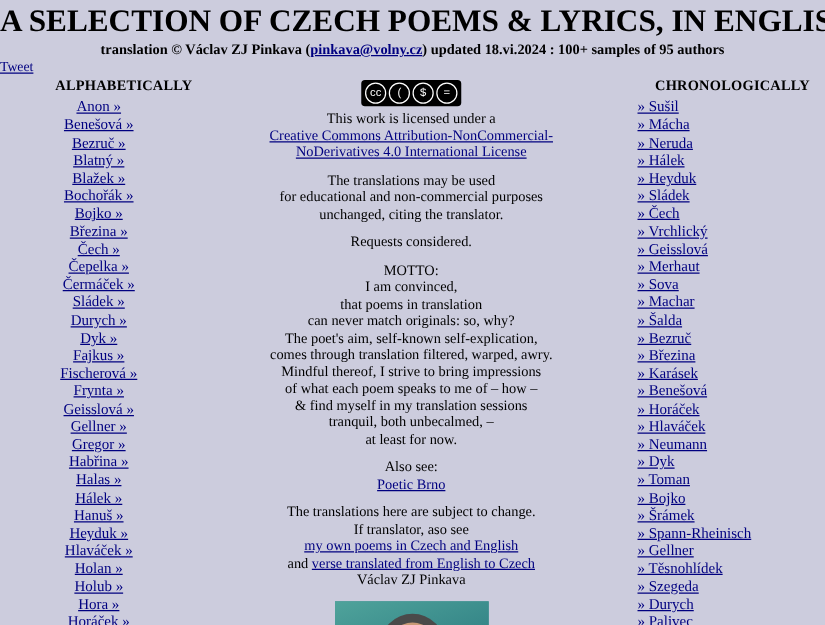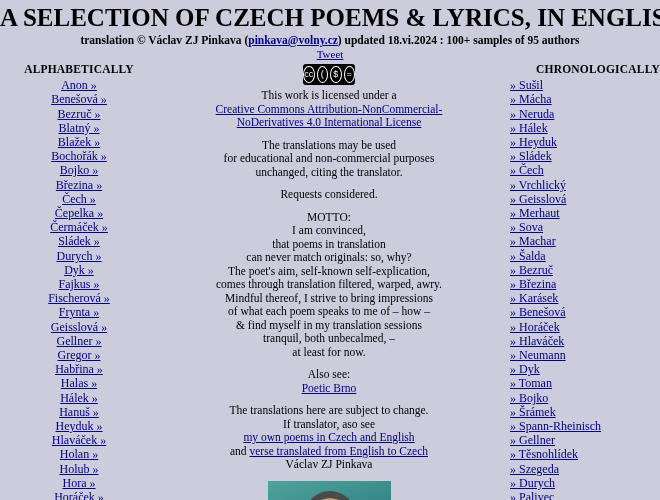--- a/index.html
+++ b/index.html
@@ -28,21 +28,21 @@
     text-align: center;
     font-size: 11.5px;
     font-weight: bold;
     margin: 2px 0 0 0;
     color: #000000;
   }
   .subtitle a {
     color: #000080;
   }
   .tweet-row {
-    text-align: center;
+    text-align: left;
     font-size: 11px;
     margin: 2px 0 2px 0;
   }
   .tweet-row a {
     color: #000080;
     text-decoration: underline;
   }
   .columns {
     display: flex;
     align-items: flex-start;
@@ -62,38 +62,38 @@
     padding-left: 6px;
     text-align: left;
   }
   .col-head {
     font-weight: bold;
     font-size: 11.5px;
     letter-spacing: 0.2px;
     margin-bottom: 2px;
     color: #000000;
   }
-  .col-left .col-head { text-align: center; }
-  .col-right .col-head { text-align: right; padding-left: 2px; }
+  .col-left .col-head { text-align: right; }
+  .col-right .col-head { text-align: center; padding-left: 2px; }
   .name-link {
     display: block;
     color: #000080;
     text-decoration: underline;
     white-space: nowrap;
   }
   .col-center {
     flex: 1 1 auto;
     text-align: center;
     font-size: 11.5px;
     line-height: 13.5px;
     padding: 0 6px;
   }
   .cc-badge {
     margin: 2px auto 4px auto;
-    width: 52px;
+    width: 80px;
     height: 21px;
     border-radius: 3px;
     background: #000000;
     display: flex;
     align-items: center;
     justify-content: center;
     gap: 2px;
   }
   .cc-circle {
     width: 15px;

